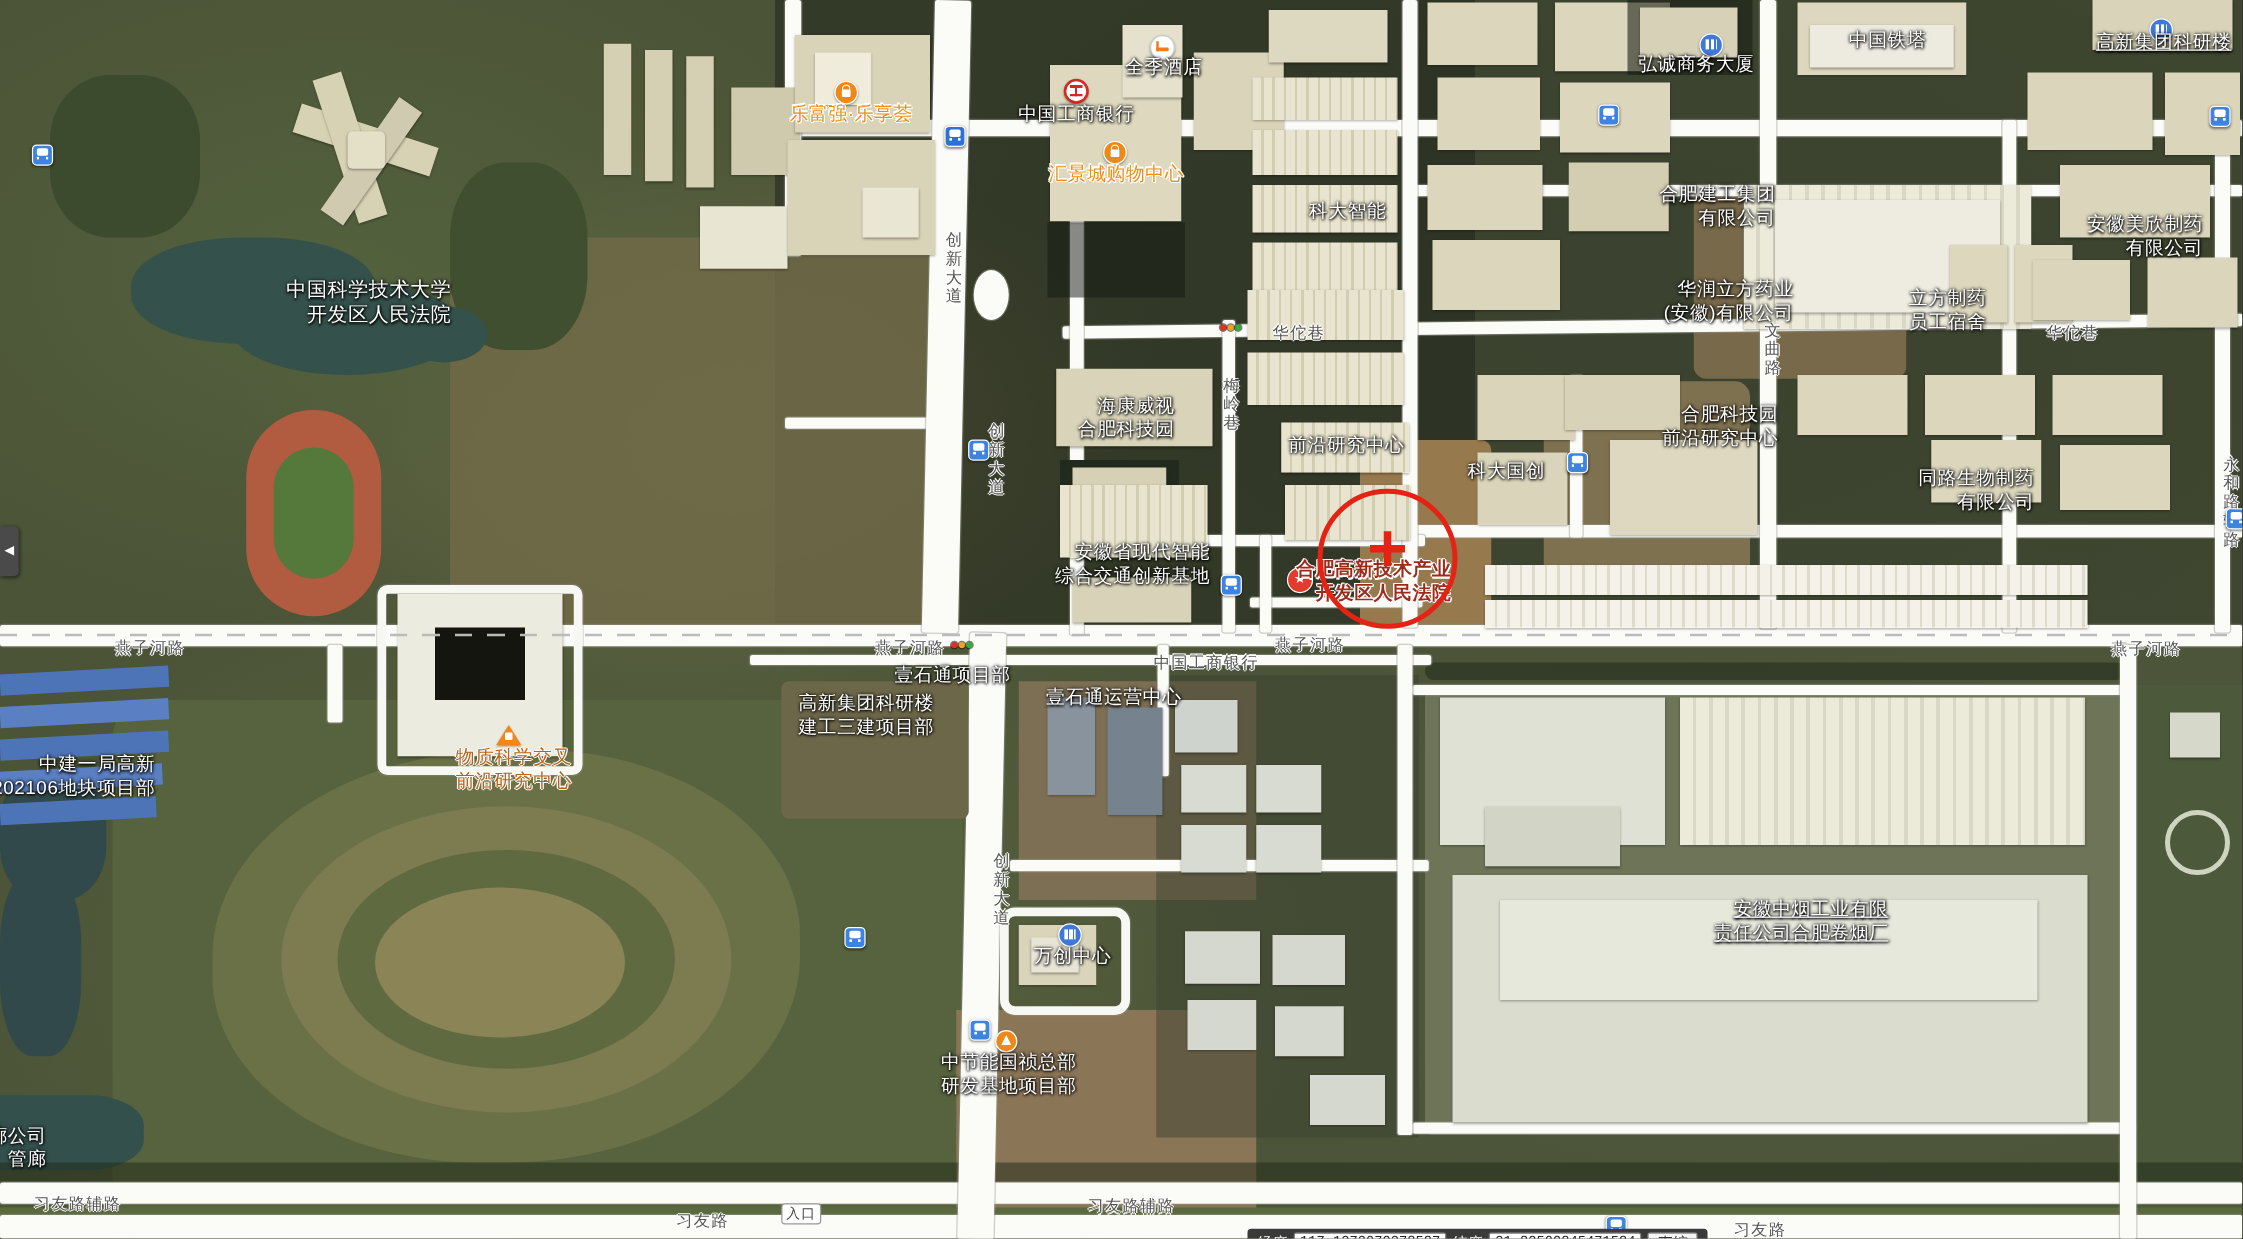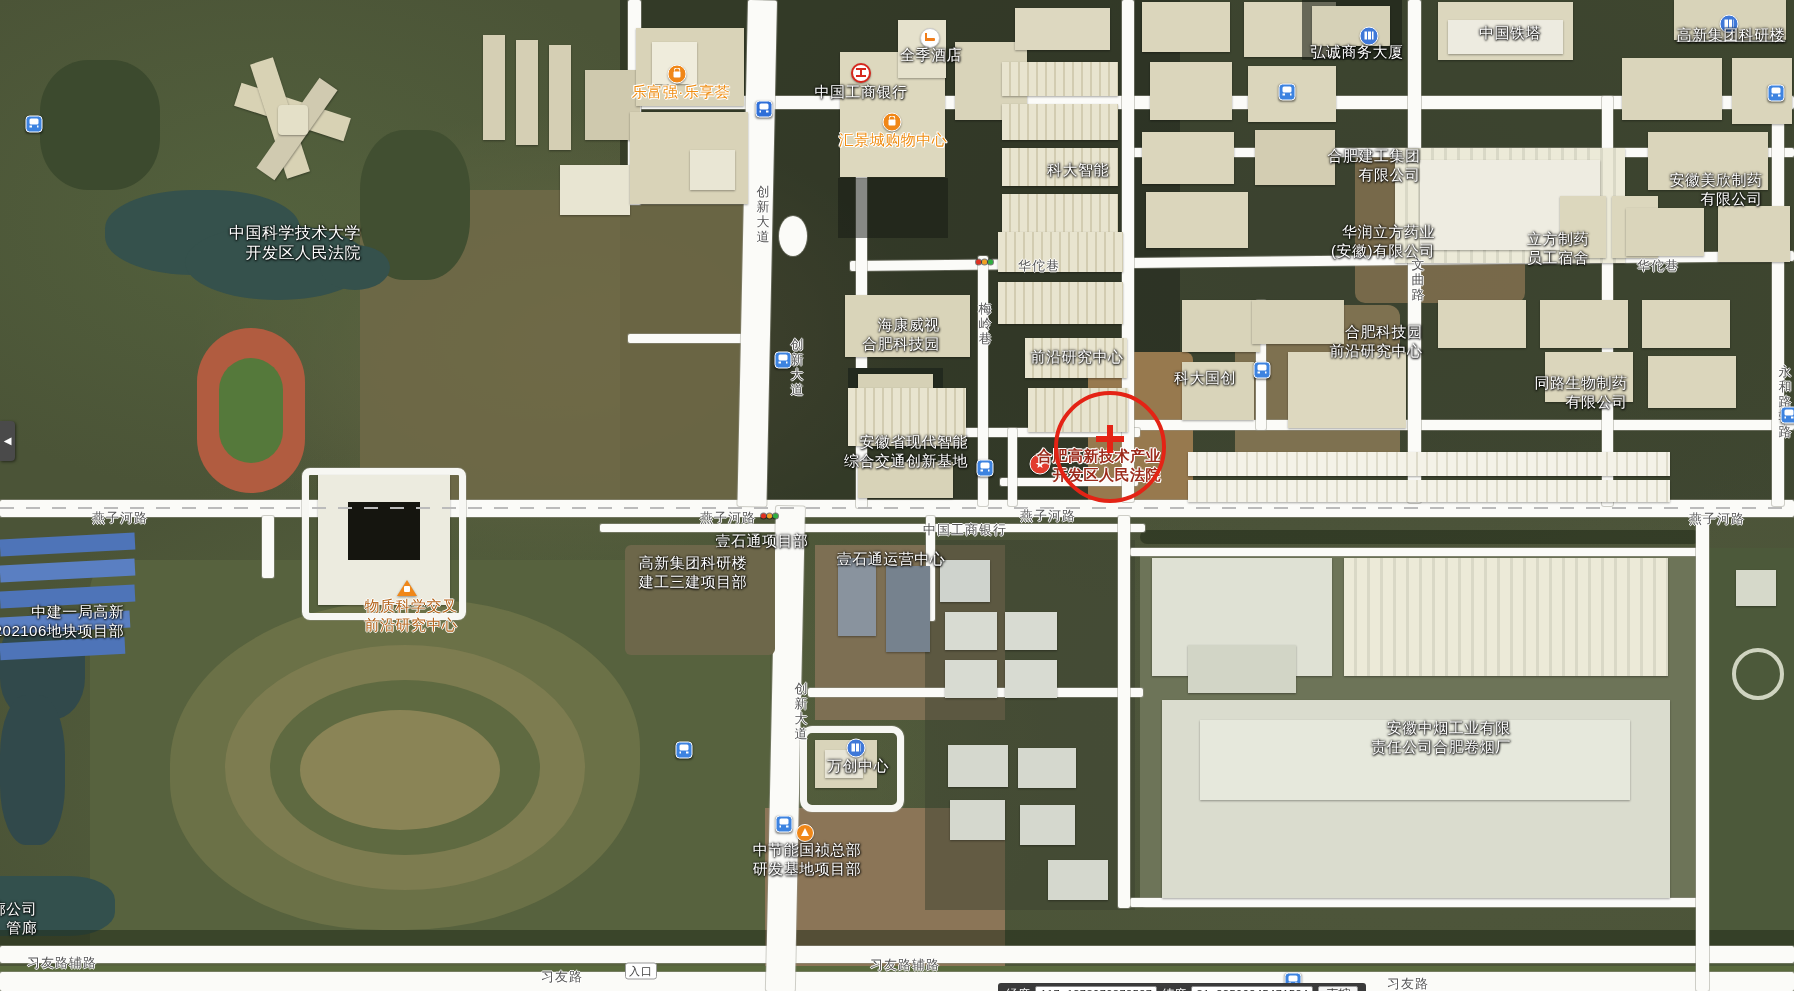--- a/index.html
+++ b/index.html
@@ -323,21 +323,21 @@
       <div class="lbl white" style="left: 891px; top: 559px;">
         <div>壹石通运营中心</div>
       </div>
       <div class="lbl white" style="left: 858px; top: 766px;">
         <div>万创中心</div>
       </div>
       <div class="lbl white" style="left: 807px; top: 860px;">
         <div>中节能国祯总部</div>
         <div>研发基地项目部</div>
       </div>
-      <div class="lbl white" style="left: 1441px; top: 738px;">
+      <div class="lbl white" style="left: 1441px; top: 738px; text-decoration: underline;">
         <div>安徽中烟工业有限</div>
         <div>责任公司合肥卷烟厂</div>
       </div>
       <div class="lbl white" style="left: 14px; top: 919px;">
         <div>廊公司</div>
         <div>管廊</div>
       </div>
       <div class="roadlbl vert" style="left: 763px; top: 215px;">
         <span>创</span>
         <span>新</span>

